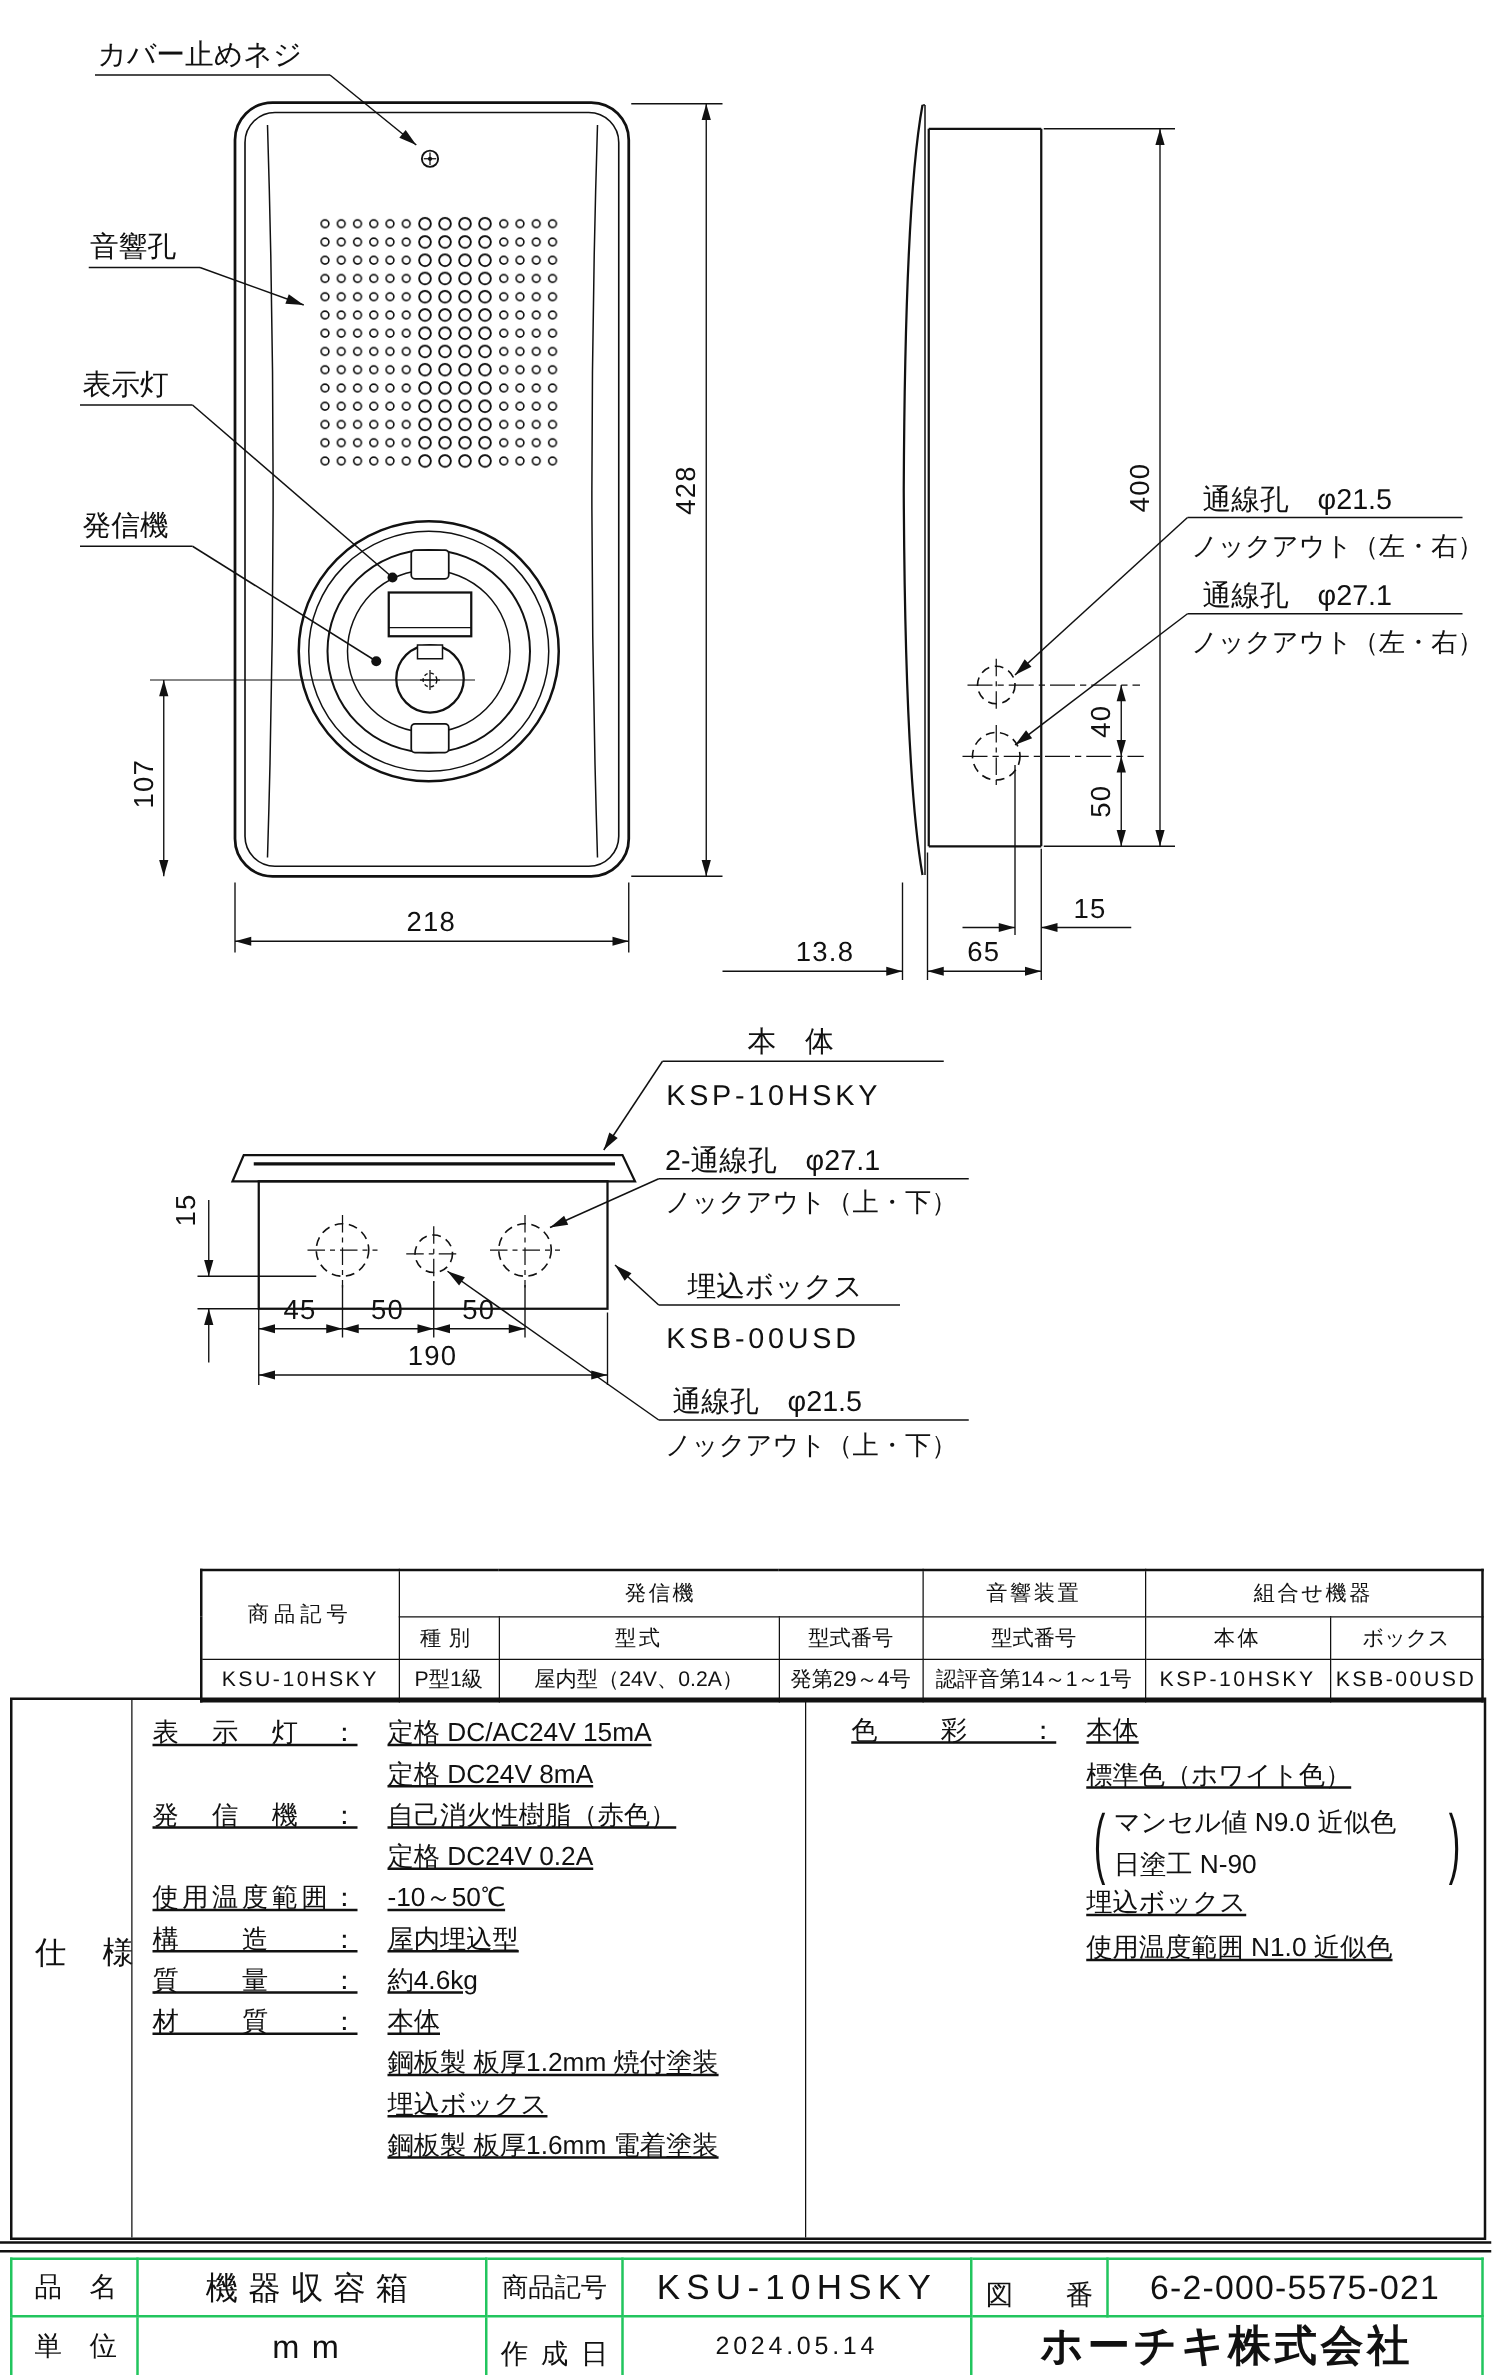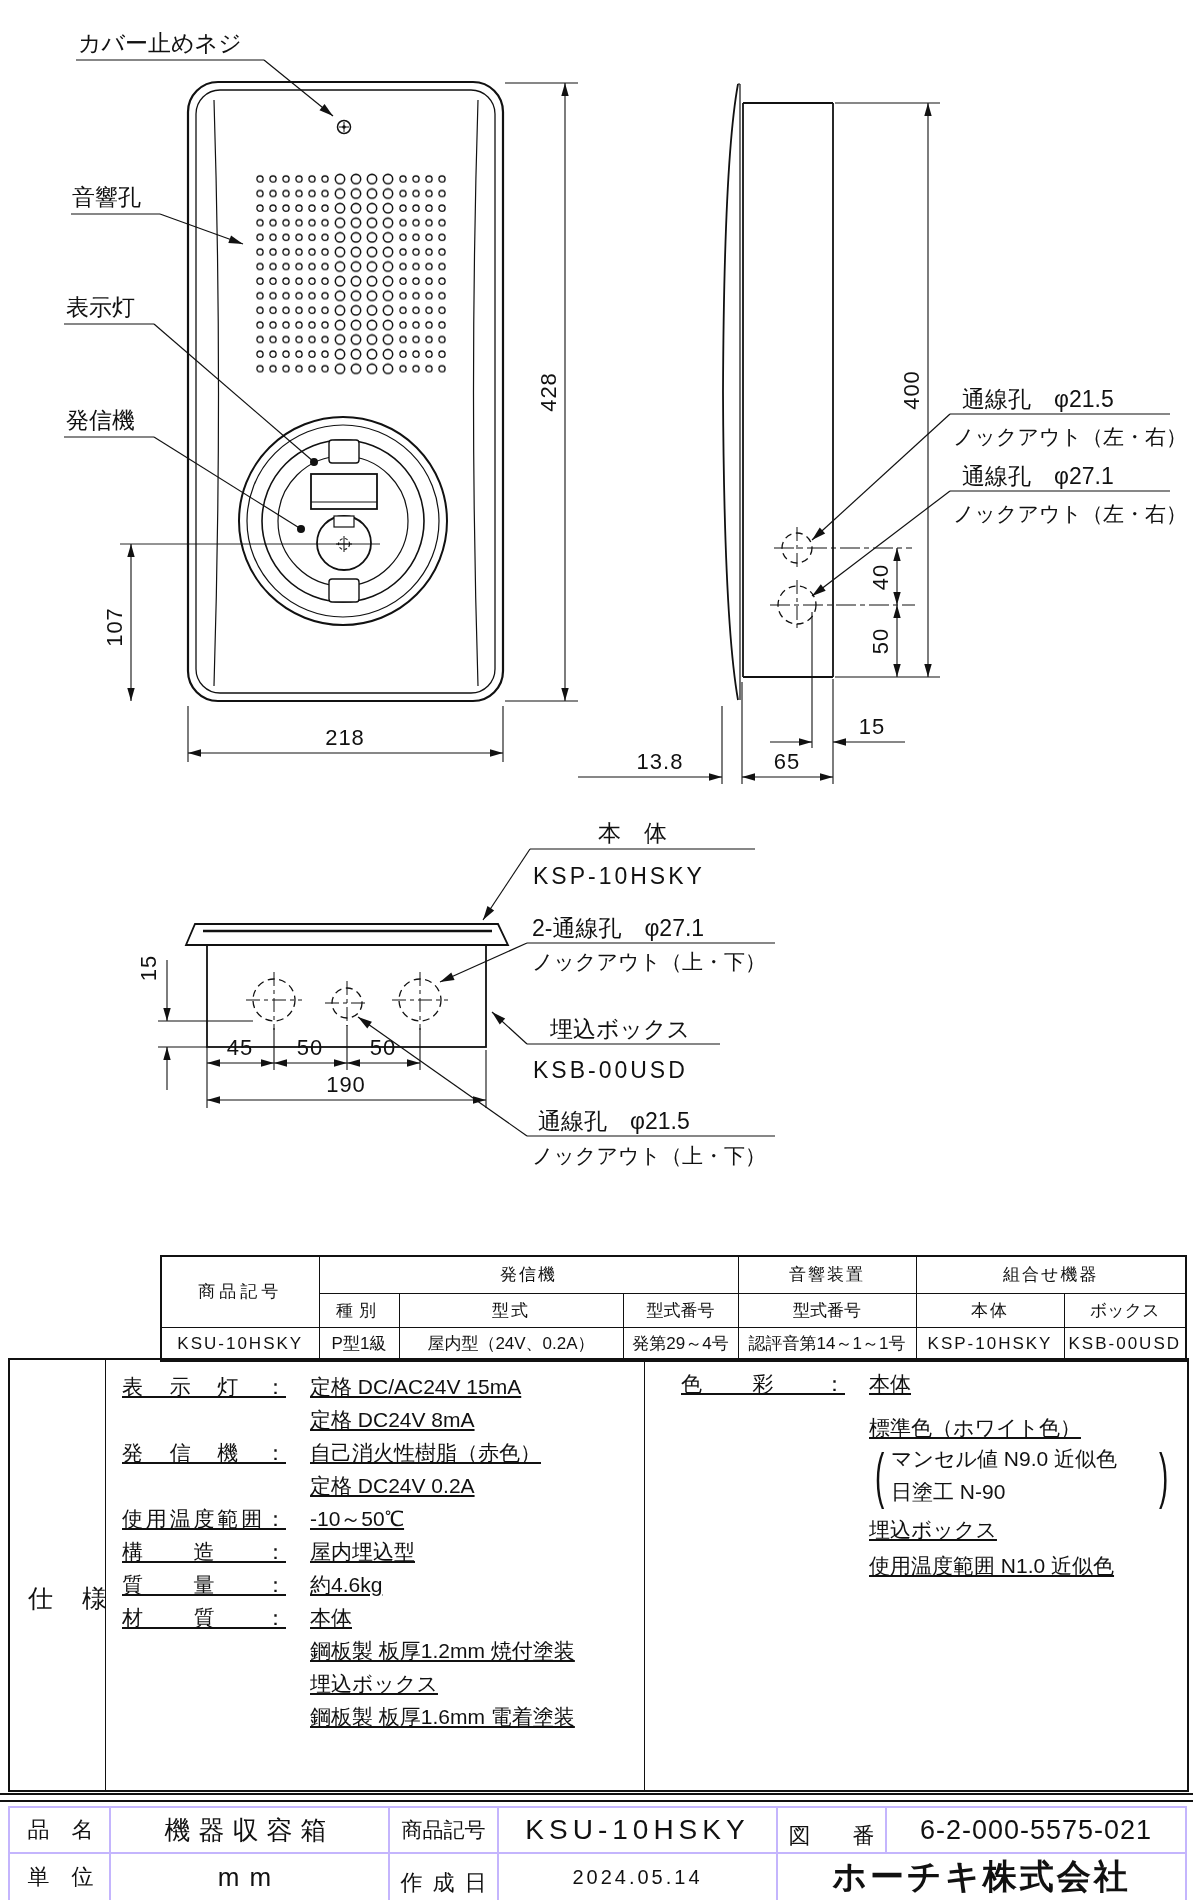--- a/index.html
+++ b/index.html
@@ -7,33 +7,33 @@
   svg text{fill:#111;font-family:"Liberation Sans",sans-serif;}
   .abs{position:absolute;}
   
   table.ptable{border-collapse:collapse;table-layout:fixed;}
   table.ptable td{border:1.6px solid #111;text-align:center;vertical-align:middle;font-size:17px;padding:0;white-space:nowrap;overflow:hidden;}
   table.ptable{border:2.5px solid #111;}
   .lsp2{letter-spacing:2px;} .lsp4{letter-spacing:4px;} .lsp6{letter-spacing:6px;}
   
   .specbox{border:2.2px solid #111;}
   .spec-divider{position:absolute;top:0;bottom:0;width:0;border-left:1.6px solid #111;}
-  .speclabel{position:absolute;font-size:25px;letter-spacing:2px;margin-top:37px;}
+  .speclabel{position:absolute;font-size:25px;letter-spacing:2px;}
   .srow{display:flex;align-items:baseline;height:36px;font-size:21px;white-space:pre;text-decoration:underline;}
   .slab{width:164px;flex:none;text-align:justify;text-align-last:justify;}
   .scolon{flex:none;width:24px;}
   .slab:empty + .scolon{visibility:hidden;}
   .sval{white-space:pre;}
-  .indent{padding-left:188px;align-items:flex-end;}
+  .indent{padding-left:188px;}
   .parengrp{display:flex;align-items:center;height:66px;font-size:21px;}
   .bigparen{font-size:62px;font-weight:200;transform:scaleX(.45);width:22px;flex:none;line-height:60px;}
   .ptxt div{height:33px;line-height:33px;white-space:pre;}
   
   table.tblock{border-collapse:collapse;table-layout:fixed;border:2.6px solid #111;}
-  table.tblock td{border:2px solid #c4b5fd;text-align:center;vertical-align:middle;padding:0;white-space:nowrap;overflow:hidden;}
+  table.tblock td{border:2px solid #22c55e;text-align:center;vertical-align:middle;padding:0;white-space:nowrap;overflow:hidden;}
   .jlab{display:inline-block;width:64px;text-align:justify;text-align-last:justify;font-size:22px;}
   .jlab3{display:inline-block;width:86px;text-align:justify;text-align-last:justify;font-size:22px;margin-top:11px;}
   .dline{position:absolute;left:0;width:1193px;border-top:2.4px solid #111;}
   .logo{font-weight:900;font-size:34px;letter-spacing:3px;transform:scaleY(1.05);}
 </style>
 </head>
 <body>
 
 <svg class="abs" style="left:0;top:0" width="1200" height="1250" viewBox="0 0 1200 1250">
   <defs>

